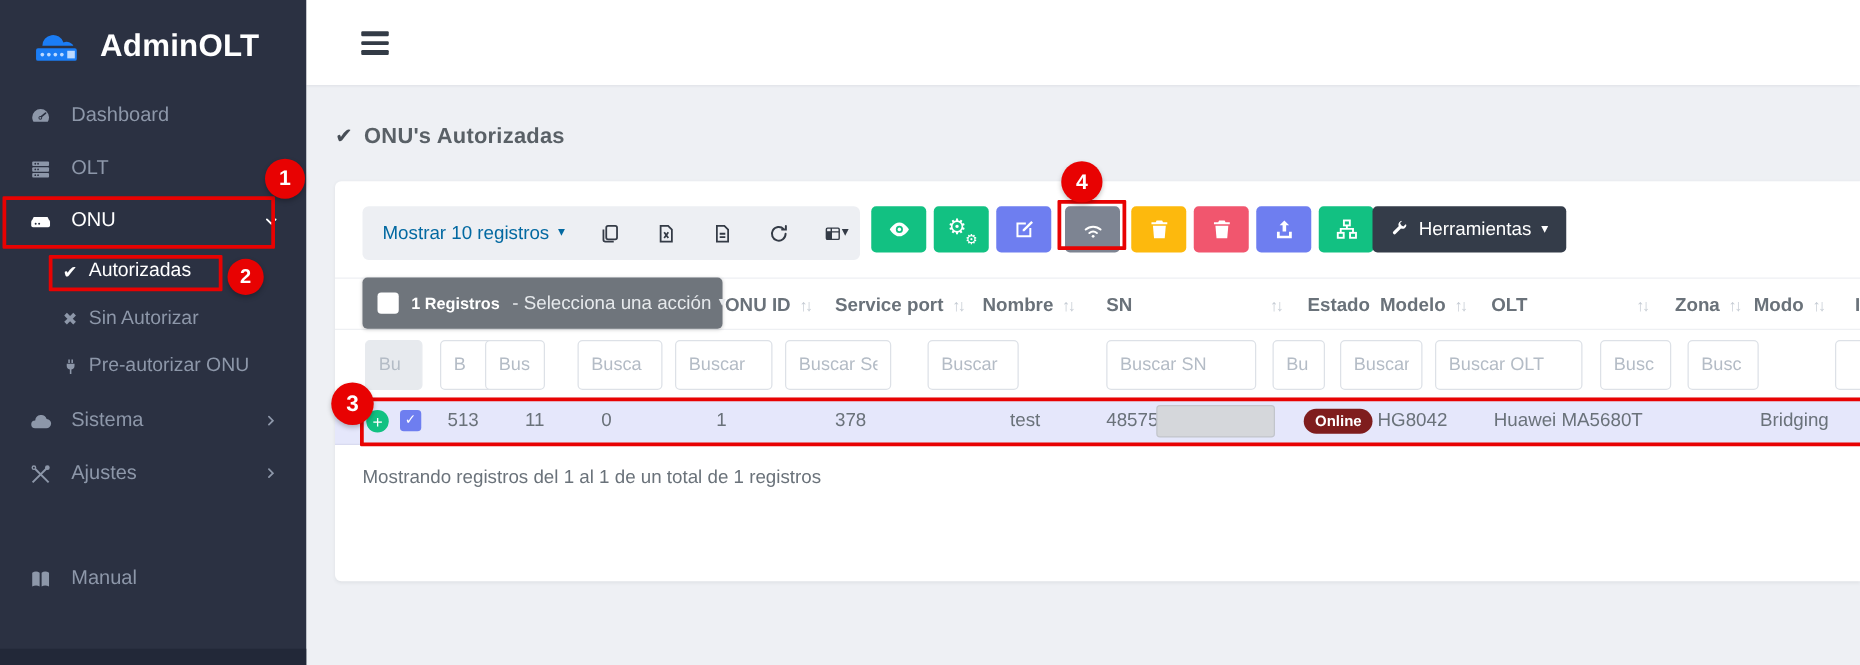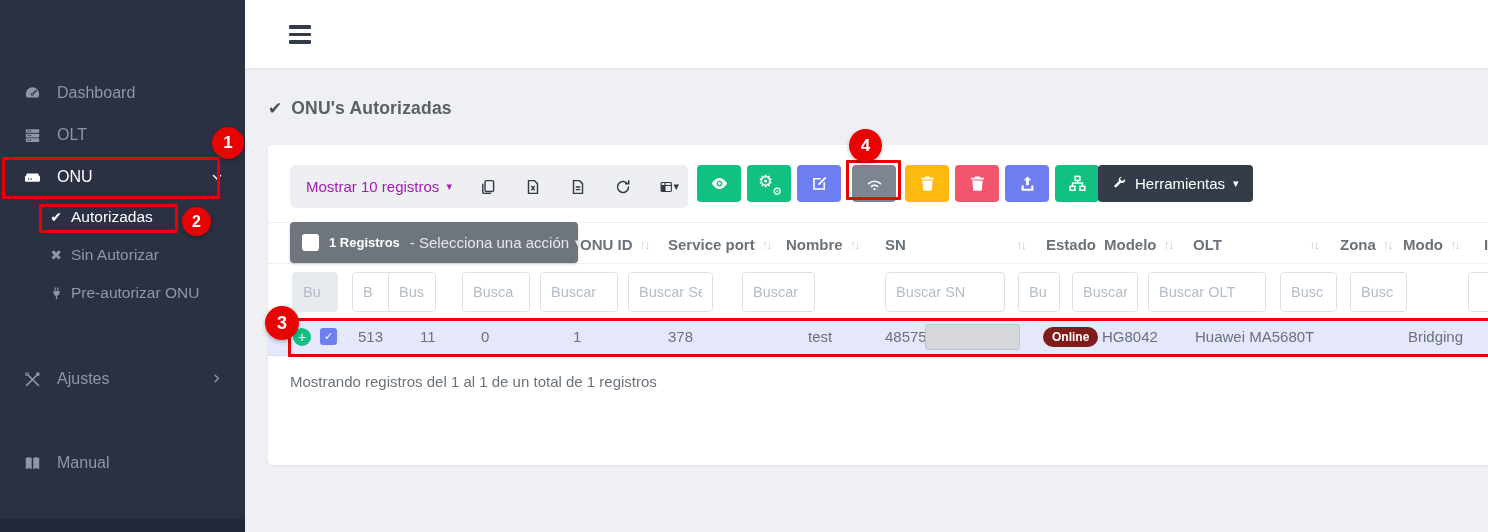--- a/index.html
+++ b/index.html
@@ -26,21 +26,21 @@
   .content { position:absolute; left:245px; top:68px; right:0; bottom:0; }
   .page-heading { position:absolute; left:23px; top:30px; display:flex; align-items:center; gap:9px; color:#596066; }
   .page-heading .hcheck { font-size:17px; color:#474e56; }
   .page-heading h1 { font-size:17.5px; font-weight:bold; letter-spacing:.2px; }
 
   
   .card { position:absolute; left:23px; top:77px; right:0; height:320px; background:#fff; border-radius:5px 0 0 5px; box-shadow:0 1px 3px rgba(50,58,70,.08); overflow:hidden; }
 
   
   .length-group { position:absolute; left:22px; top:20px; width:398px; height:43px; background:#edeff3; border-radius:5px; display:flex; align-items:center; padding:0 16px; gap:27px; color:#343b46; }
-  .length-select { display:flex; align-items:center; gap:7px; background:none; border:none; font-size:15px; color:#a21caf; font-family:inherit; cursor:pointer; white-space:nowrap; }
+  .length-select { display:flex; align-items:center; gap:7px; background:none; border:none; font-size:15px; color:#0369a1; font-family:inherit; cursor:pointer; white-space:nowrap; }
   .tool-ibtn { background:none; border:none; color:#343b46; width:20px; height:20px; display:inline-flex; align-items:center; justify-content:center; cursor:pointer; }
   .tool-ibtn svg { width:18px; height:18px; }
   .caret { font-size:11px; line-height:1; color:inherit; }
   .abtn { position:absolute; top:20px; width:44px; height:37px; border:none; border-radius:4px; display:inline-flex; align-items:center; justify-content:center; color:#fff; cursor:pointer; }
   .abtn svg { width:19px; height:19px; }
   .abtn-eye   { left:429px; background:#12c182; }
   .abtn-gears { left:479px; background:#12c182; font-size:17px; }
   .abtn-edit  { left:529px; background:#6e7ef0; }
   .abtn-wifi  { left:584px; background:#7d8492; }
   .abtn-trash1{ left:637px; background:#fdb90d; }
@@ -104,20 +104,34 @@
   .ann-b2 { left:182px; top:207px; width:29px; height:29px; font-size:16px; }
   .ann-b3 { left:265px; top:306px; width:34px; height:34px; font-size:18px; }
   .ann-b4 { left:849px; top:129px; width:33px; height:33px; font-size:17px; }
 </style>
 </head>
 <body>
 
 <div class="page">
 
   <aside class="sidebar">
+    <div class="logo">
+      <span>
+        <svg width="52" height="42" viewBox="0 0 60 48">
+          <path d="M16 26a10 10 0 0 1 19.5-3.2A7.5 7.5 0 0 1 41 37H15a8 8 0 0 1 1-11z" fill="#1b7df5"></path>
+          <rect x="9" y="27" width="40" height="14" rx="3" fill="#1b7df5" stroke="#2b3142" stroke-width="2.4"></rect>
+          <circle cx="16" cy="34" r="1.7" fill="#bcd9ff"></circle>
+          <circle cx="22" cy="34" r="1.7" fill="#bcd9ff"></circle>
+          <circle cx="28" cy="34" r="1.7" fill="#bcd9ff"></circle>
+          <circle cx="34" cy="34" r="1.7" fill="#bcd9ff"></circle>
+          <rect x="39" y="30.5" width="7" height="7" fill="#bcd9ff"></rect>
+        </svg>
+      </span>
+      <span class="logo-text">AdminOLT</span>
+    </div>
 
     <div class="nav-item" style="top:72px">
       <span class="nicon">
         <svg viewBox="0 0 24 24" width="19" height="19">
             <path fill="currentColor" d="M12 4a8.5 8.5 0 0 0-8.5 8.5c0 1.6.5 3.2 1.3 4.5h14.4a8.6 8.6 0 0 0 1.3-4.5A8.5 8.5 0 0 0 12 4z"></path>
             <path stroke="#2b3142" stroke-width="1.7" fill="none" stroke-linecap="round" d="M11.8 12.6 17 8.2"></path>
             <circle cx="11.7" cy="13" r="1.9" fill="#2b3142"></circle>
             <circle cx="11.7" cy="13" r="1" fill="currentColor"></circle>
           </svg>
       </span>
@@ -169,20 +183,33 @@
     <div class="sub-item" style="top:274px">
       <span class="sicon">
         <svg viewBox="0 0 24 24" width="15" height="15" fill="currentColor">
             <path d="M9 2.5h2V7H9zM13 2.5h2V7h-2z"></path>
             <path d="M7 8h10v2.5a5 5 0 0 1-4 4.9V21h-2v-5.6a5 5 0 0 1-4-4.9z"></path>
           </svg>
       </span>
       <span>Pre-autorizar ONU</span>
     </div>
 
+    <div class="nav-item" style="top:316px">
+      <span class="nicon">
+        <svg viewBox="0 0 24 24" width="19" height="19" fill="currentColor">
+            <path d="M6.5 18.5a4 4 0 0 1 0-8A6 6 0 0 1 18.1 9a3.9 3.9 0 0 1-.5 9.5z"></path>
+          </svg>
+      </span>
+      <span class="nlabel">Sistema</span>
+      <span class="chev">
+        <svg viewBox="0 0 24 24" width="11" height="11" fill="none" stroke="currentColor" stroke-width="3" stroke-linecap="round">
+            <path d="M9 5l7 7-7 7"></path>
+          </svg>
+      </span>
+    </div>
 
     <div class="nav-item" style="top:358px">
       <span class="nicon">
         <svg viewBox="0 0 24 24" width="19" height="19" fill="currentColor">
             <path d="M4.6 6 6 4.6l14.8 14.8-1.4 1.4z"></path>
             <path d="M19.4 6 18 4.6 3.2 19.4l1.4 1.4z"></path>
             <circle cx="5.2" cy="5.2" r="2.4"></circle>
             <circle cx="18.8" cy="5.2" r="2.4"></circle>
             <circle cx="5.2" cy="5.2" r="1" fill="#2b3142"></circle>
           </svg>

